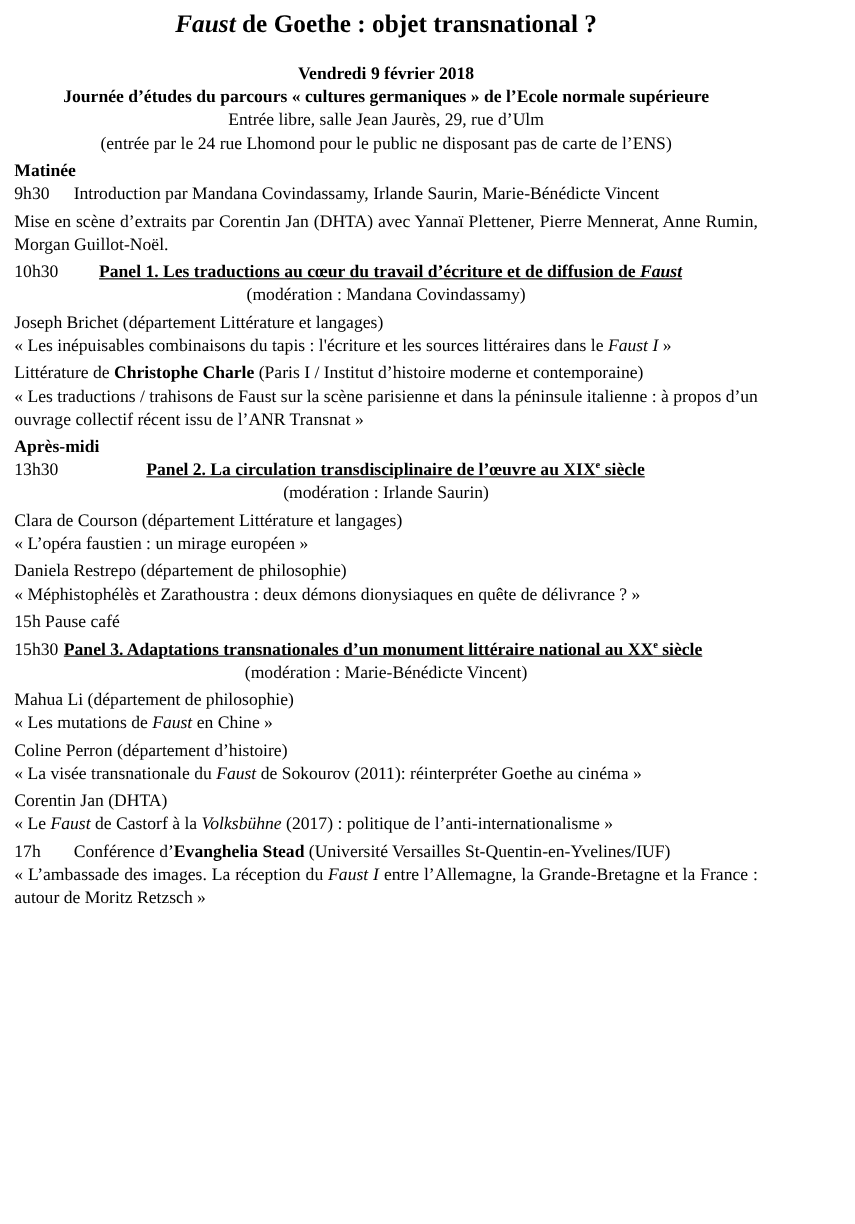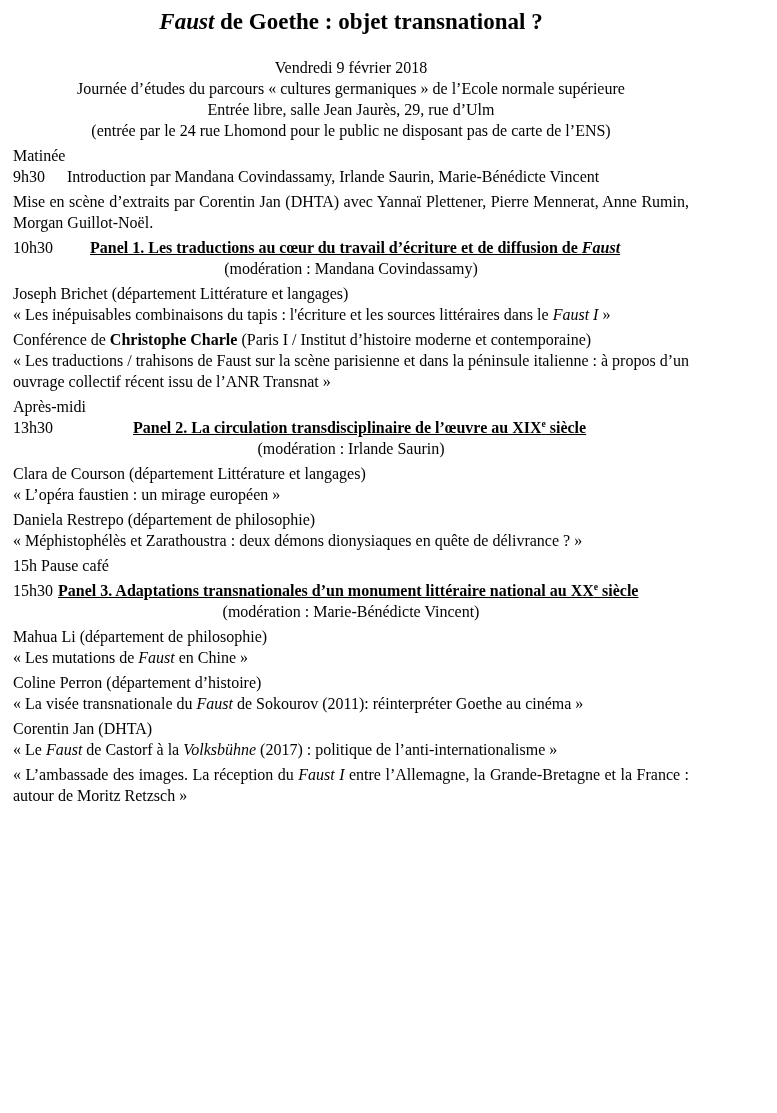--- a/index.html
+++ b/index.html
@@ -17,21 +17,21 @@
   }
   h1.title {
     font-size: 23px;
     line-height: 27px;
     font-weight: bold;
     text-align: center;
     margin: 0;
   }
   .header-block { margin-top: 22px; }
   .center { text-align: center; }
-  .bold { font-weight: normal; }
+  .bold { font-weight: bold; }
   .italic { }
   .gap { margin-top: 4px; }
   .row { display: flex; }
   .time { flex: 0 0 auto; }
   .w54 { width: 54px; }
   .w77 { width: 77px; }
   .w120 { width: 120px; }
   .w45 { width: 45px; }
   .just { text-align: justify; }
   .panel-title { text-decoration: underline; font-weight: bold; }
@@ -68,21 +68,21 @@
       <span class="panel-title"><span>Panel 1. Les traductions au cœur du travail d’écriture et de diffusion de </span><span class="seg-i">Faust</span></span>
     </div>
     <div class="center">(modération : Mandana Covindassamy)</div>
 
     <div class="gap">
       <div>Joseph Brichet (département Littérature et langages)</div>
       <div><span>« Les inépuisables combinaisons du tapis : l'écriture et les sources littéraires dans le </span><span class="seg-i">Faust I</span><span> »</span></div>
     </div>
 
     <div class="gap">
-      <div><span>Conférence de </span><span class="seg-b">Christophe Charle</span><span> (Paris I / Institut d’histoire moderne et contemporaine)</span></div>
+      <div><span>Littérature de </span><span class="seg-b">Christophe Charle</span><span> (Paris I / Institut d’histoire moderne et contemporaine)</span></div>
       <div class="just">« Les traductions / trahisons de Faust sur la scène parisienne et dans la péninsule italienne : à propos d’un ouvrage collectif récent issu de l’ANR Transnat »</div>
     </div>
   </section>
 
   <section>
     <div class="bold gap">Après-midi</div>
 
     <div class="row">
       <span class="time w120">13h30</span>
       <span class="panel-title"><span>Panel 2. La circulation transdisciplinaire de l’œuvre au XIX</span><span class="seg-sup">e</span><span> siècle</span></span>
@@ -117,17 +117,21 @@
       <div>Coline Perron (département d’histoire)</div>
       <div><span>« La visée transnationale du </span><span class="seg-i">Faust</span><span> de Sokourov (2011): réinterpréter Goethe au cinéma »</span></div>
     </div>
 
     <div class="gap">
       <div>Corentin Jan (DHTA)</div>
       <div><span>« Le </span><span class="seg-i">Faust</span><span> de Castorf à la </span><span class="seg-i">Volksbühne</span><span> (2017) : politique de l’anti-internationalisme »</span></div>
     </div>
 
     <div class="gap">
+      <div class="row">
+        <span class="time w54">17h</span>
+        <span><span>Conférence d’</span><span class="seg-b">Evanghelia Stead</span><span> (Université Versailles St-Quentin-en-Yvelines/IUF)</span></span>
+      </div>
       <div class="just"><span>« L’ambassade des images. La réception du </span><span class="seg-i">Faust I</span><span> entre l’Allemagne, la Grande-Bretagne et la France : autour de Moritz Retzsch »</span></div>
     </div>
   </section>
 
 </div>
 
 </body></html>

